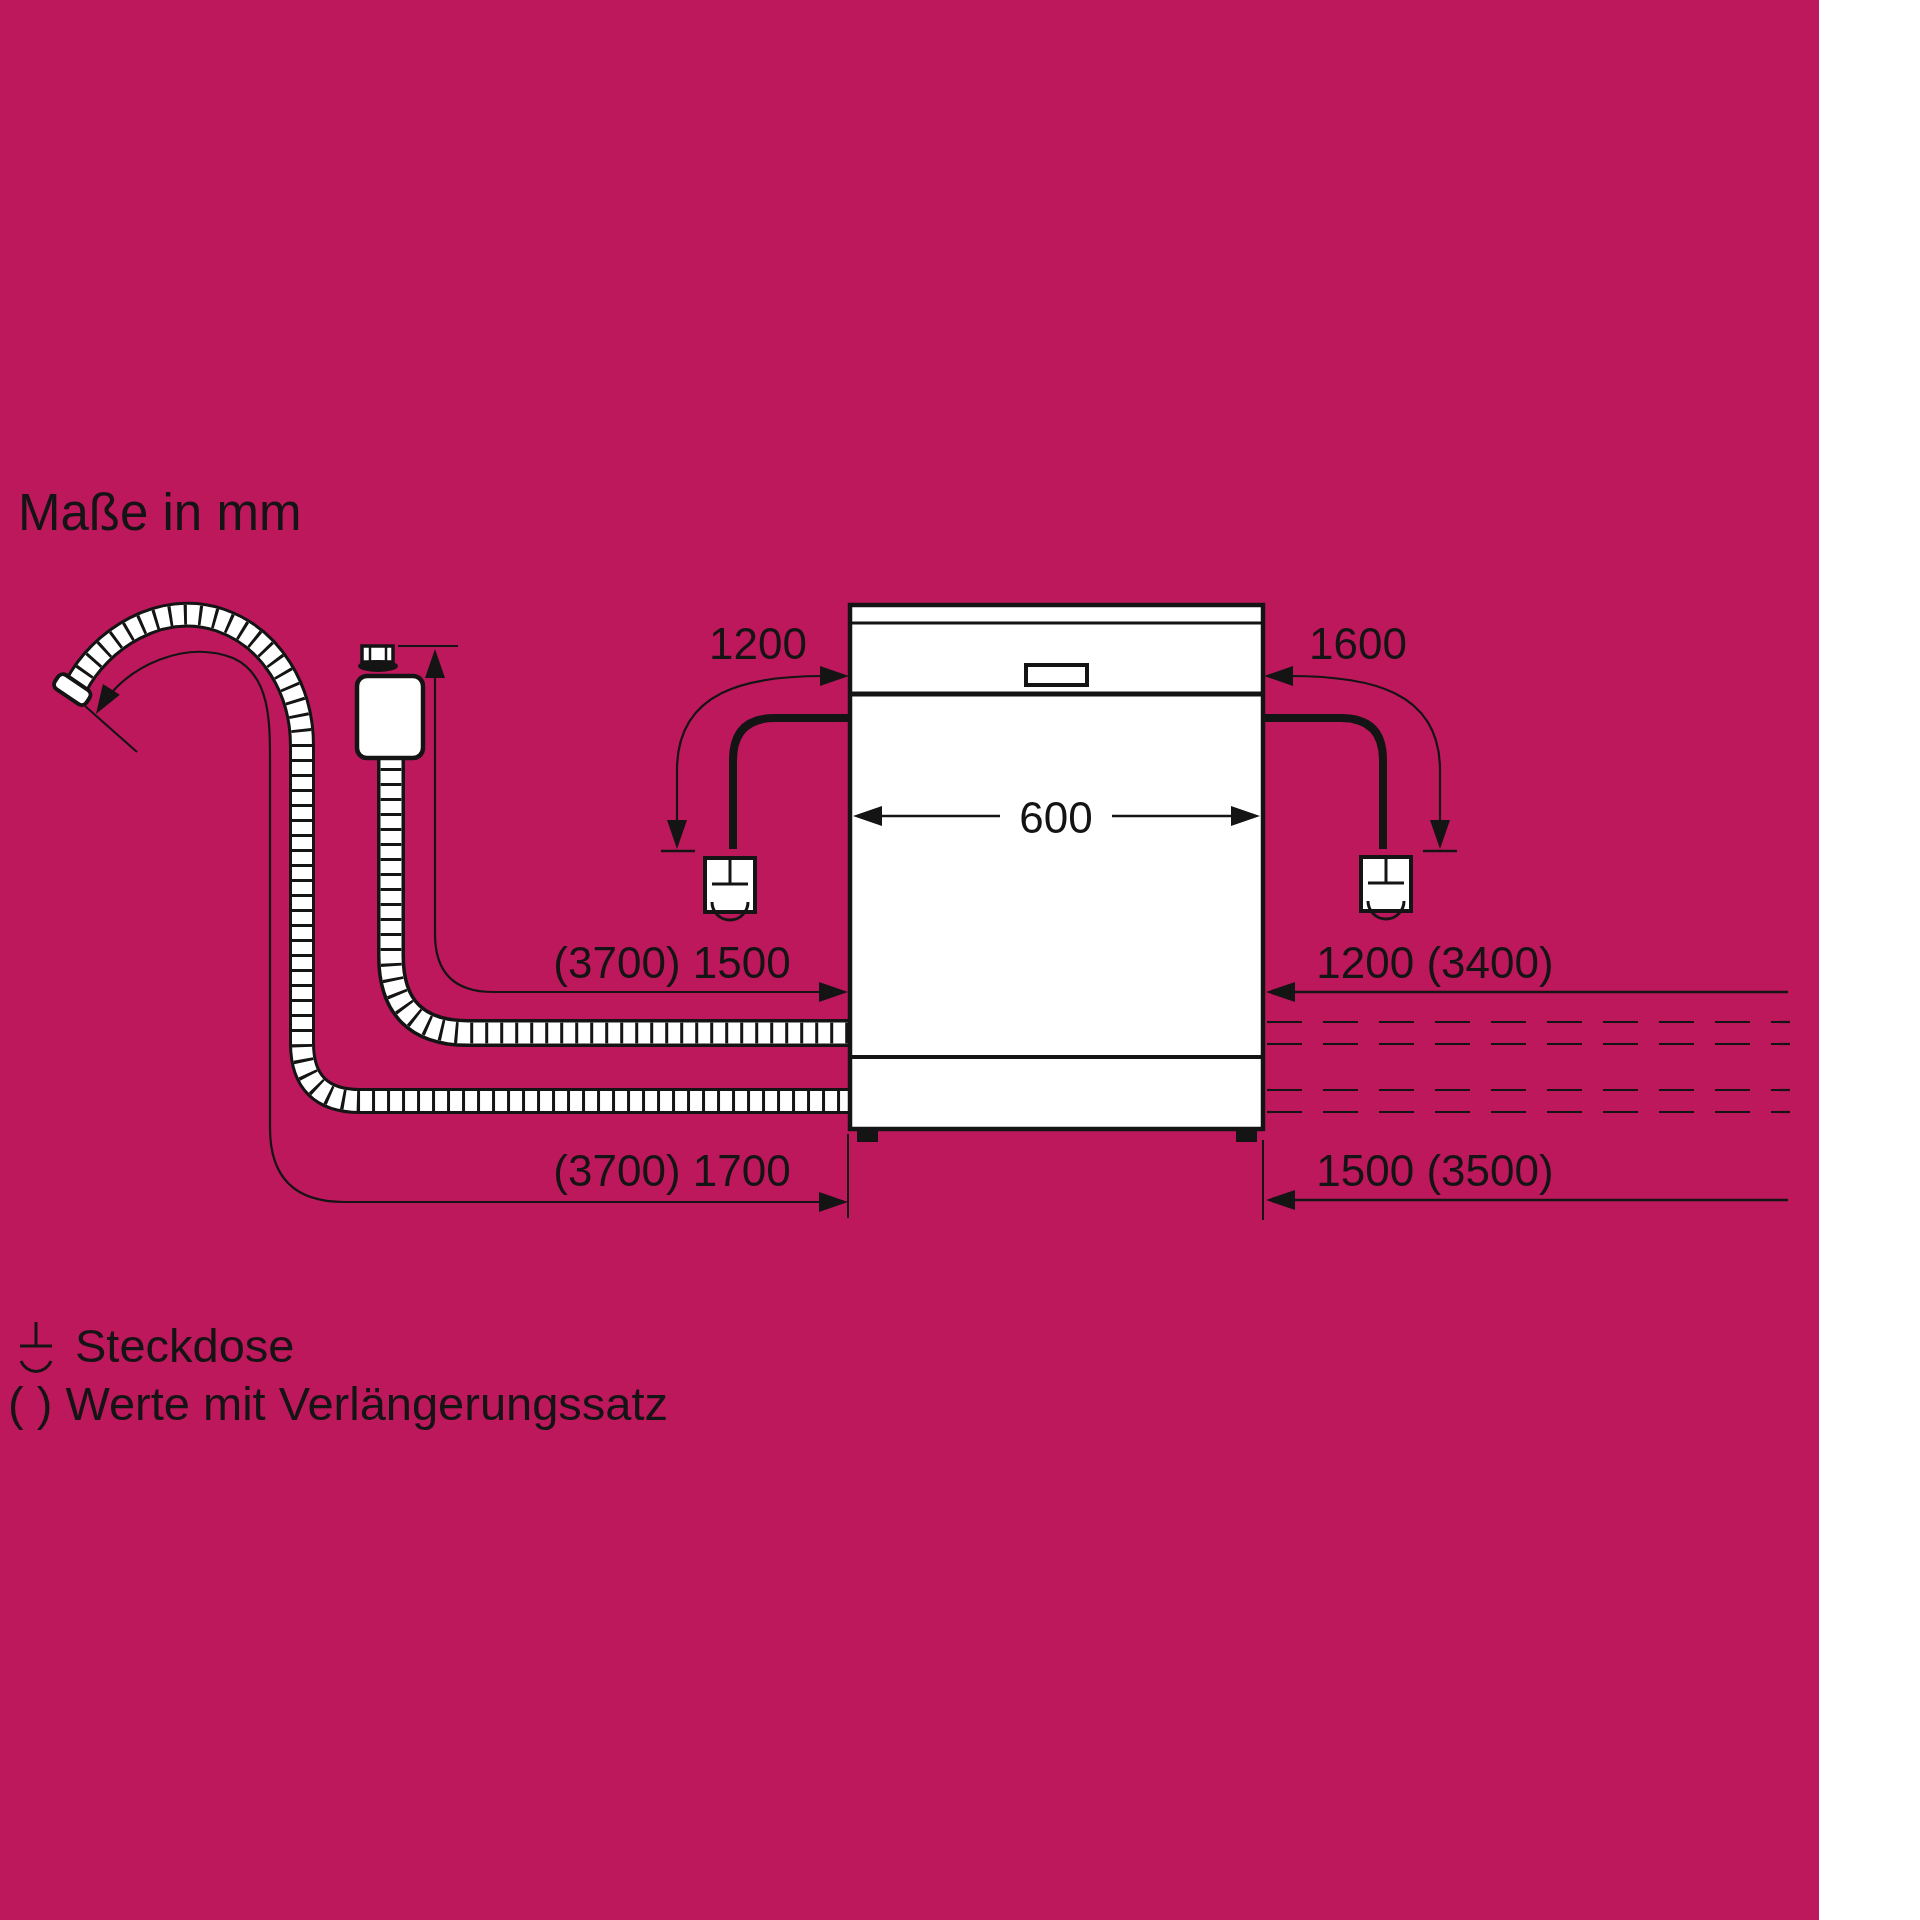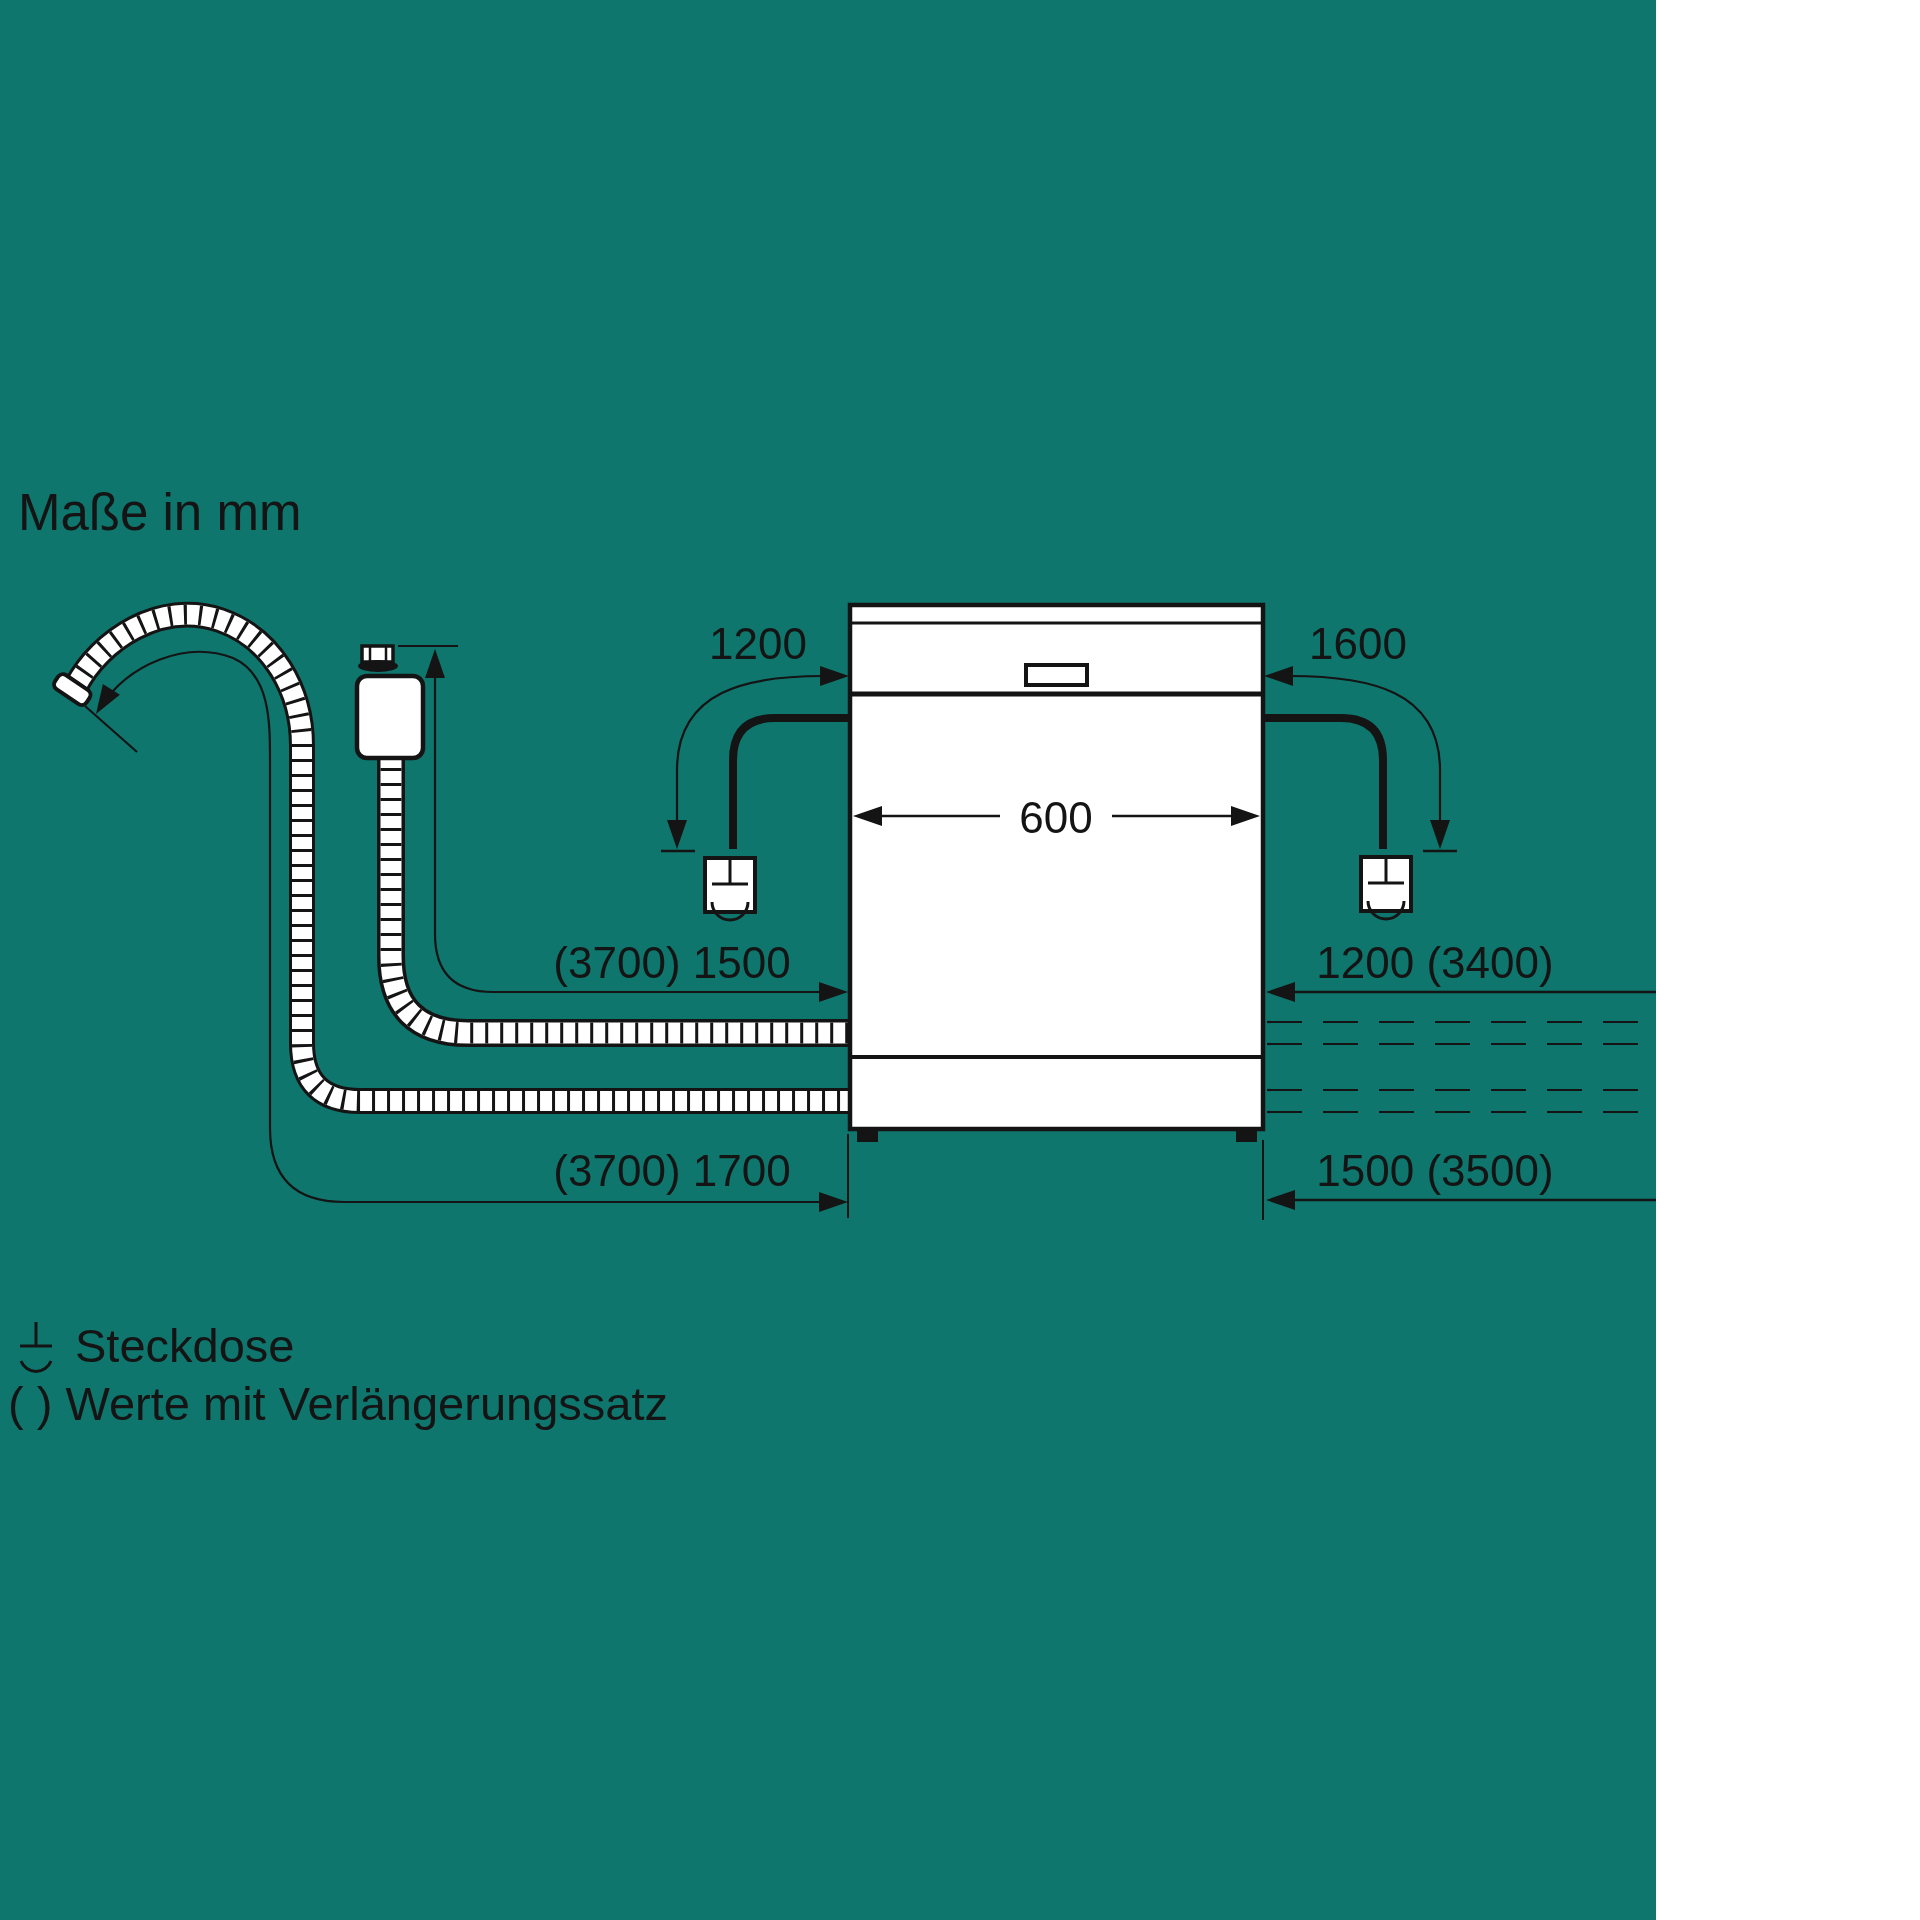--- a/index.html
+++ b/index.html
@@ -1,20 +1,20 @@
 <!DOCTYPE html>
 <html><head>
 <meta charset="utf-8">
 <style>
   html, body { margin: 0; padding: 0; background: #ffffff; }
   .page {
     position: relative;
-    width: 1656px;
+    width: 1819px;
     height: 1920px;
-    background: #0f766e;
+    background: #be185d;
     overflow: hidden;
     font-family: "Liberation Sans", "DejaVu Sans", sans-serif;
   }
   svg { position: absolute; inset: 0; }
   text {
     fill: #141414;
     font-family: "Liberation Sans", "DejaVu Sans", sans-serif;
   }
   .dim-label  { font-size: 44px; }
   .title-text { font-size: 51px; }

